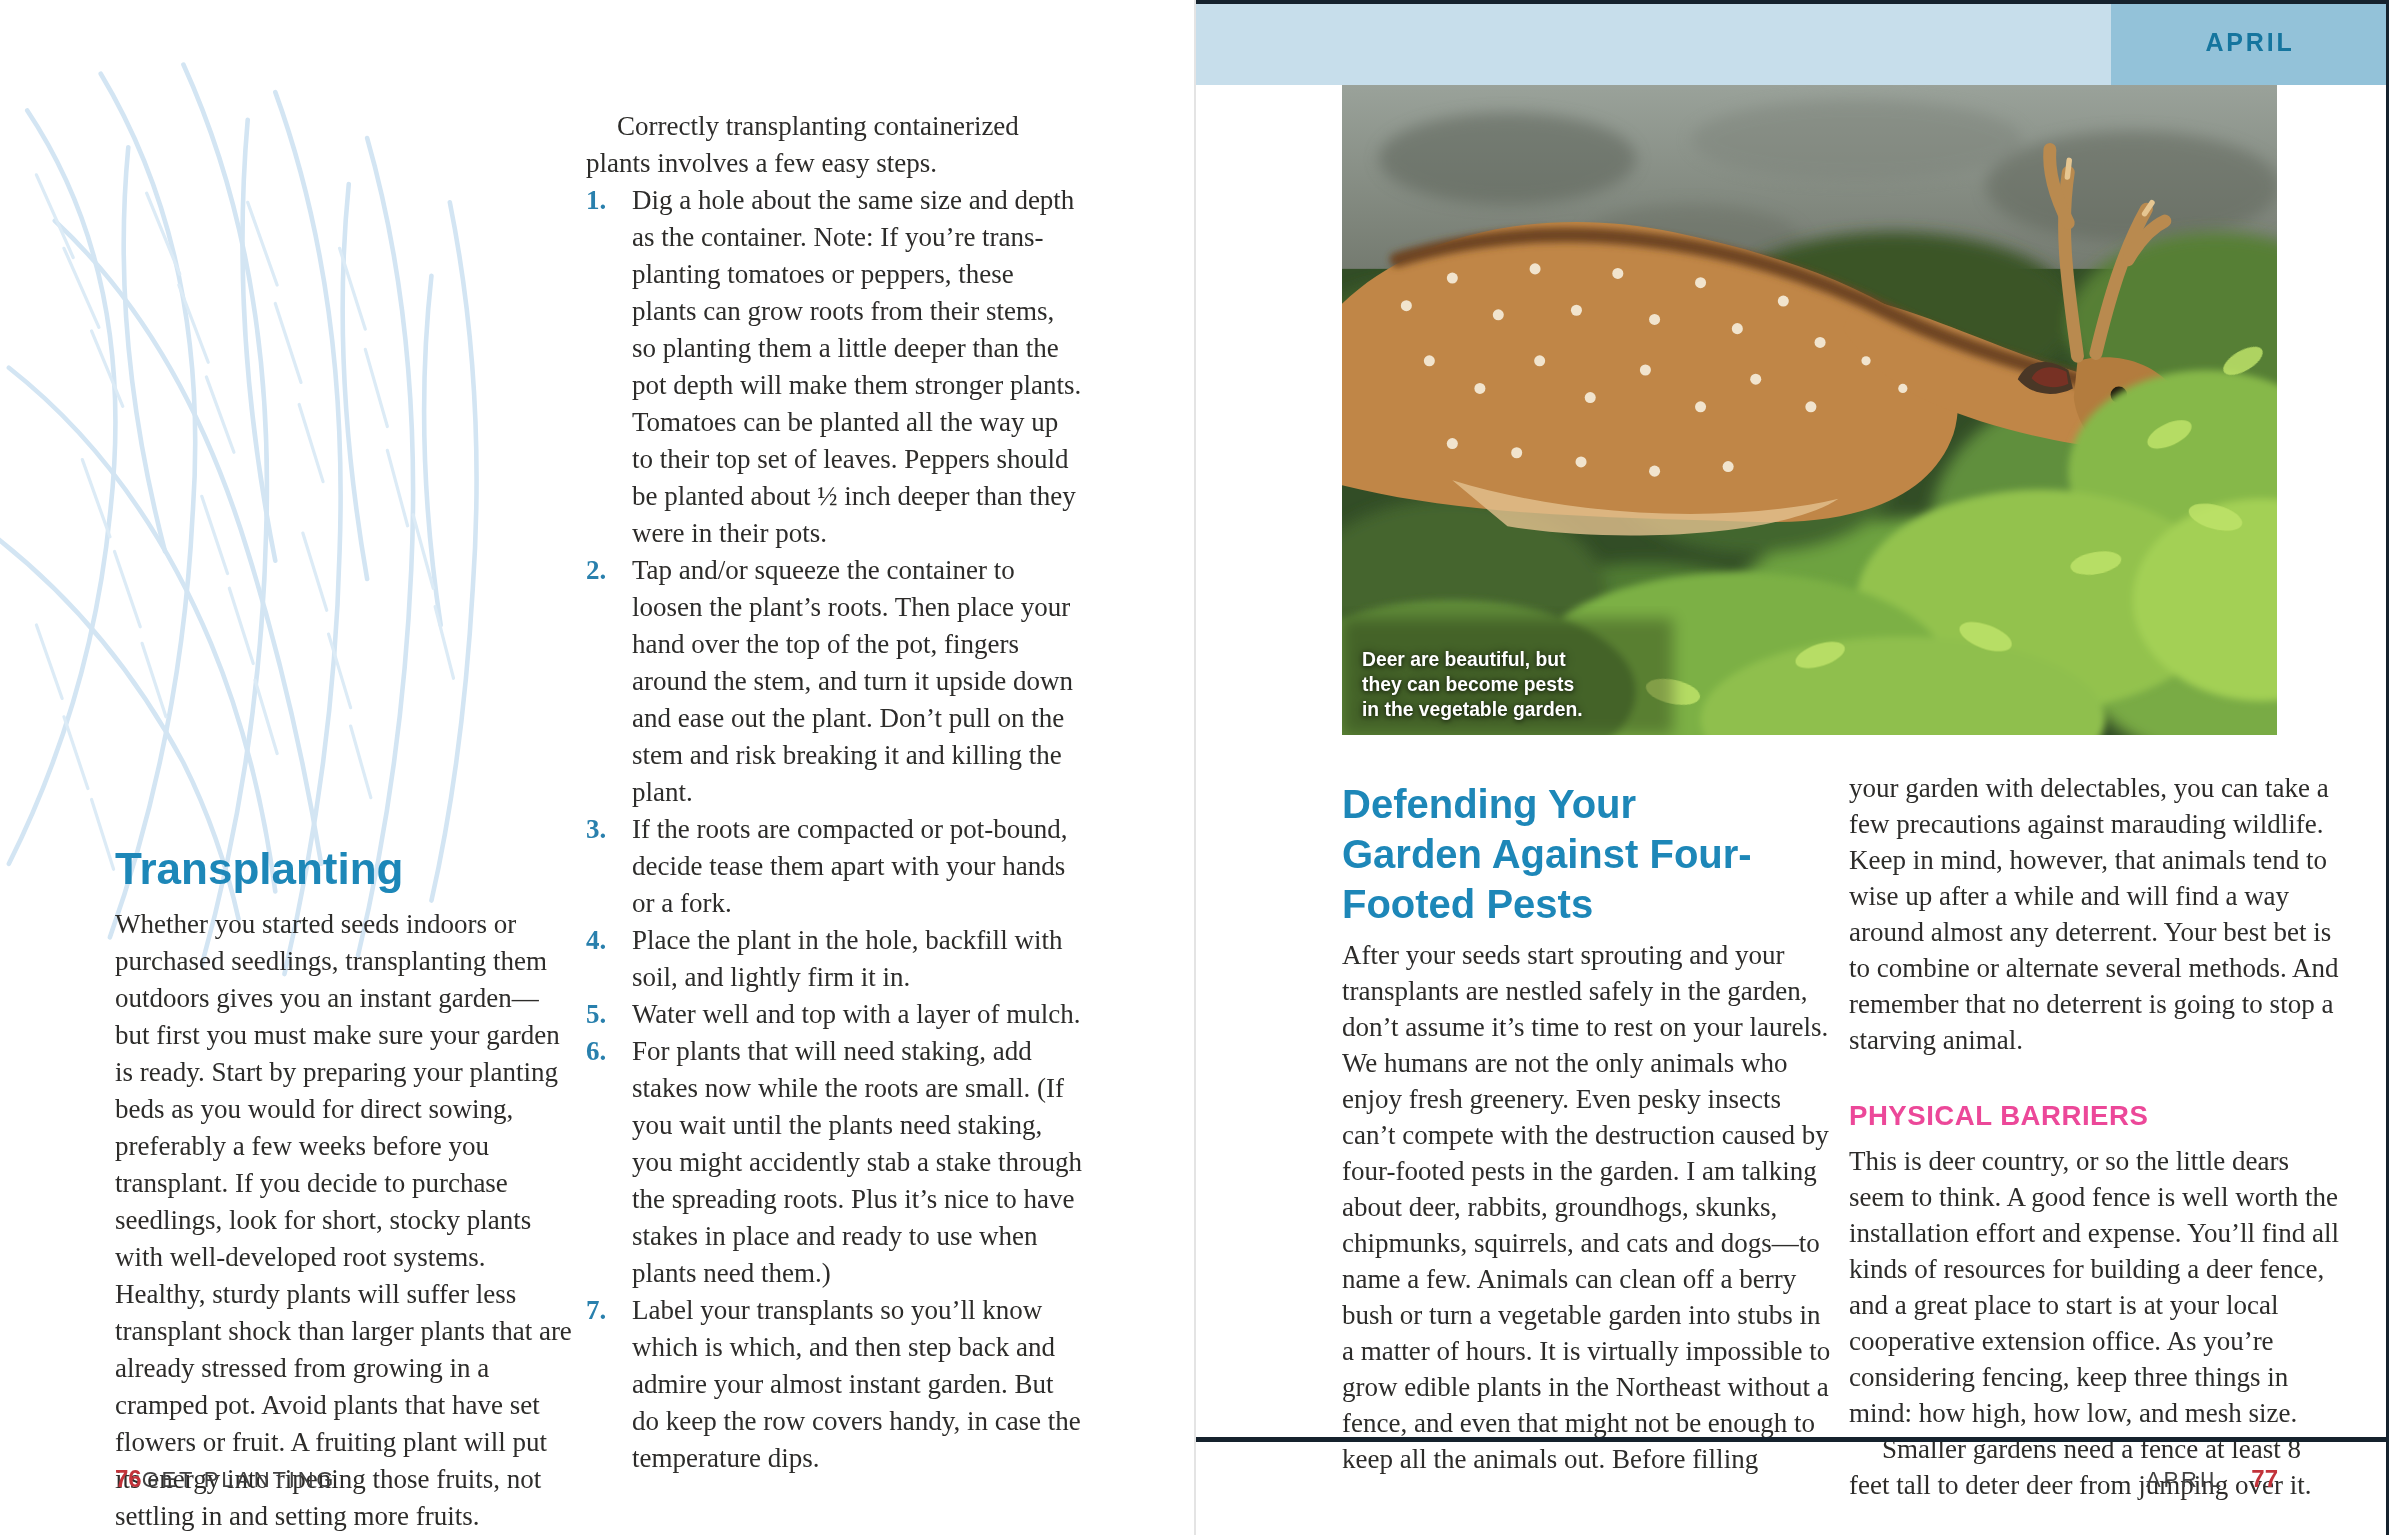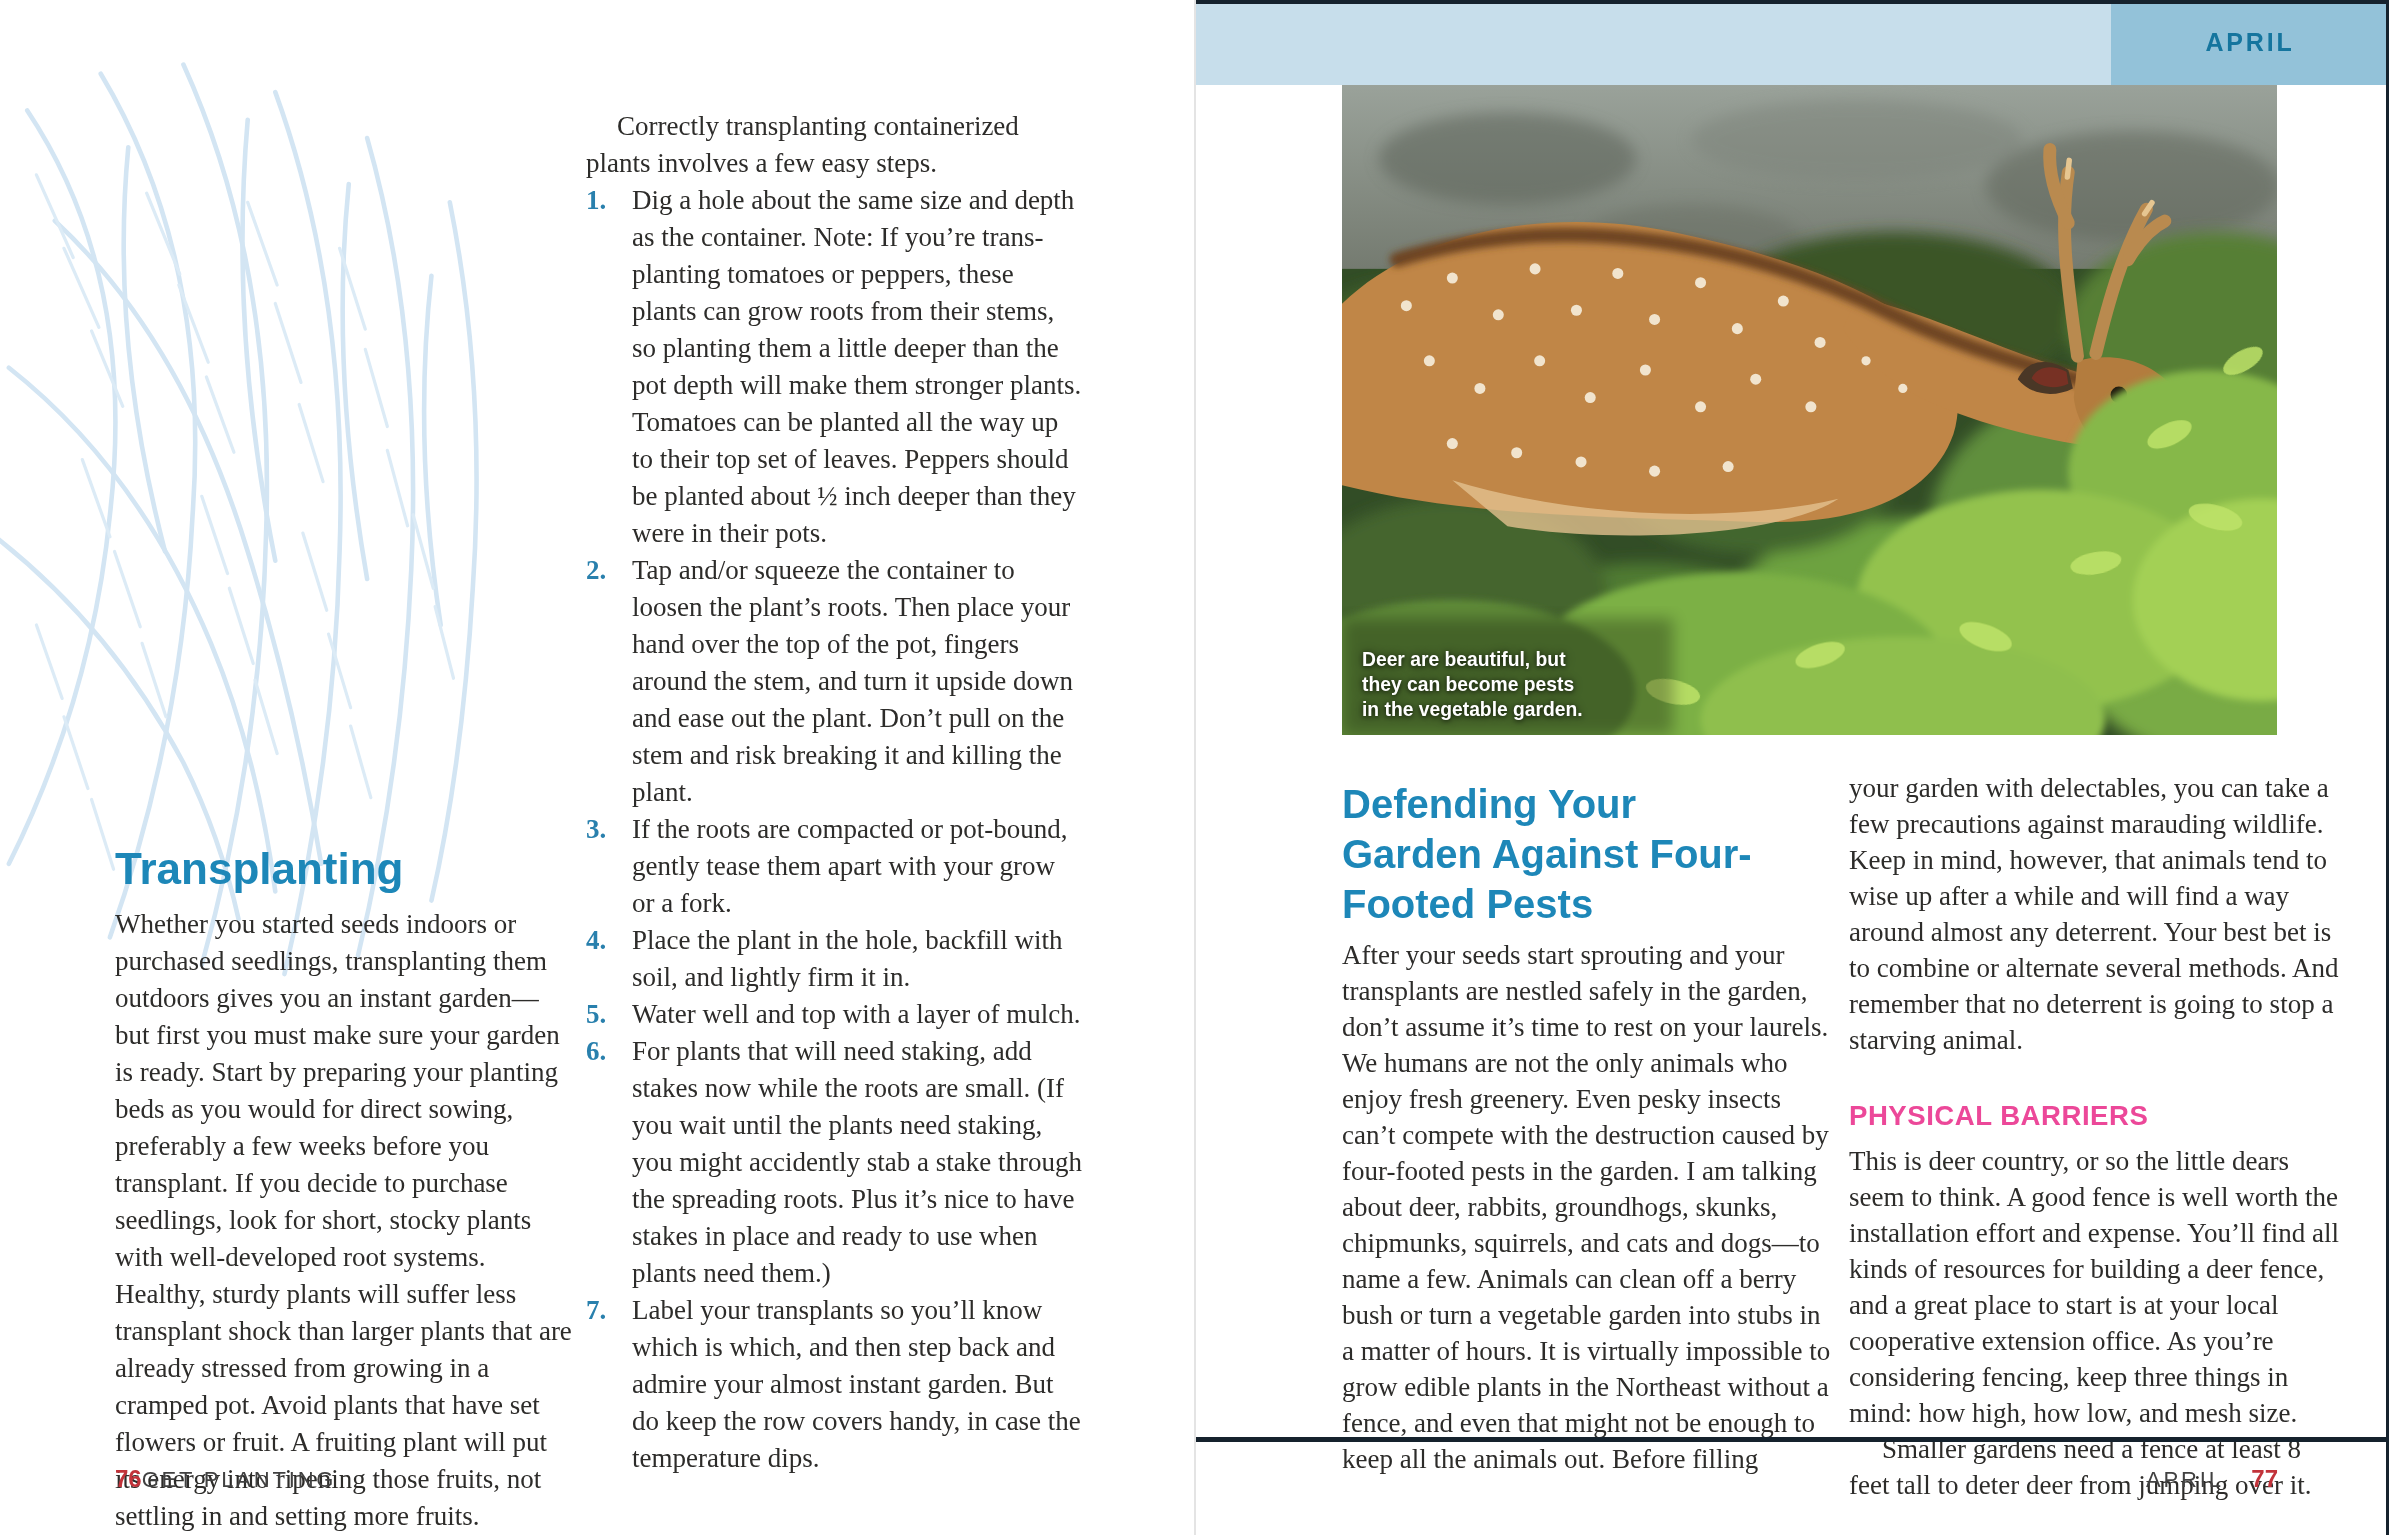--- a/index.html
+++ b/index.html
@@ -128,21 +128,21 @@
         <div class="step-row">
           <span class="step-num">1.</span>
           <span class="body-text">Dig a hole about the same size and depth as the container. Note: If you’re trans­planting tomatoes or peppers, these plants can grow roots from their stems, so planting them a little deeper than the pot depth will make them stronger plants. Tomatoes can be planted all the way up to their top set of leaves. Peppers should be planted about ½ inch deeper than they were in their pots.</span>
         </div>
         <div class="step-row">
           <span class="step-num">2.</span>
           <span class="body-text">Tap and/or squeeze the container to loosen the plant’s roots. Then place your hand over the top of the pot, fingers around the stem, and turn it upside down and ease out the plant. Don’t pull on the stem and risk breaking it and killing the plant.</span>
         </div>
         <div class="step-row">
           <span class="step-num">3.</span>
-          <span class="body-text">If the roots are compacted or pot-bound, gently tease them apart with your grow or a fork.</span>
+          <span class="body-text">If the roots are compacted or pot-bound, decide tease them apart with your hands or a fork.</span>
         </div>
         <div class="step-row">
           <span class="step-num">4.</span>
           <span class="body-text">Place the plant in the hole, backfill with soil, and lightly firm it in.</span>
         </div>
         <div class="step-row">
           <span class="step-num">5.</span>
           <span class="body-text">Water well and top with a layer of mulch.</span>
         </div>
         <div class="step-row">

